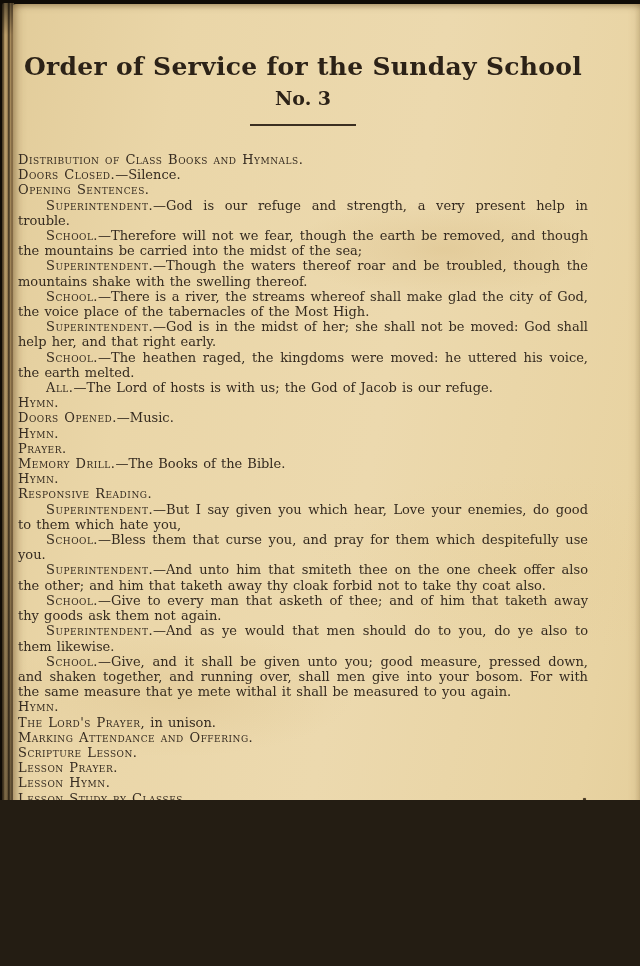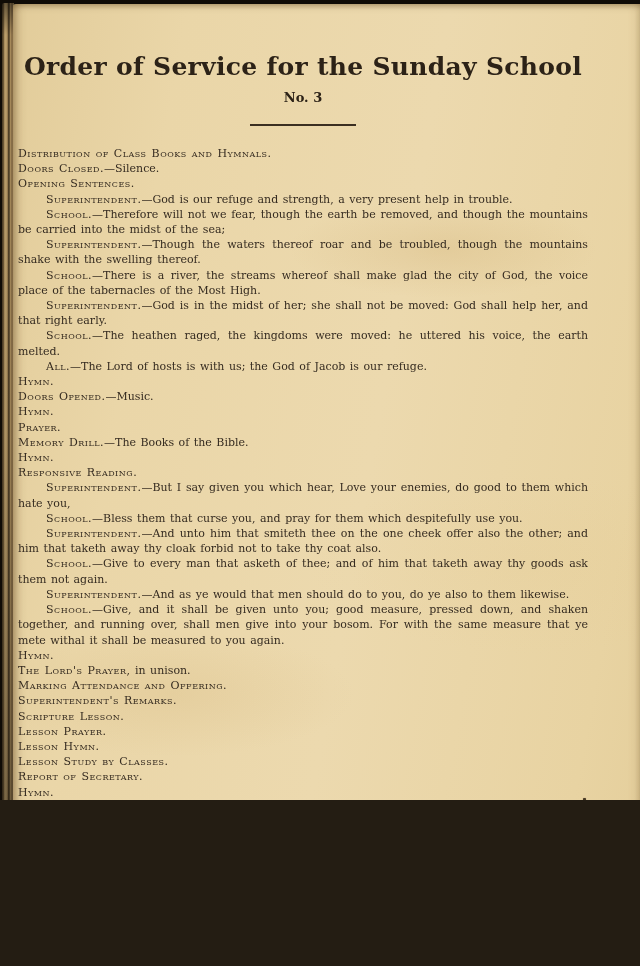--- a/index.html
+++ b/index.html
@@ -51,33 +51,33 @@
     text-align: center;
     font-size: 25px;
     line-height: 29px;
     font-weight: 700;
     letter-spacing: .3px;
     color: #2c2217;
   }
   .subtitle {
     margin: 6px 0 0;
     text-align: center;
-    font-size: 13px;
+    font-size: 19px;
     line-height: 22px;
     font-weight: 700;
     color: #2c2217;
   }
   .divider {
     width: 106px; height: 2px;
     margin: 15px auto 0;
     background: #3b2f21;
   }
   .order-list {
-    margin-top: 20px;
-    font-size: 11px;
+    margin-top: 26px;
+    font-size: 13px;
     line-height: 15.2px;
   }
   p.line {
     margin: 0;
     text-align: justify;
     word-spacing: 1px;
   }
   p.line.indent { text-indent: 28px; }
   .sc {
     font-variant-caps: small-caps;
@@ -156,21 +156,20 @@
   <p class="line indent"><span class="sc">Superintendent.</span><span class="rest">—And as ye would that men should do to you, do ye also to them likewise.</span></p>
 
   <p class="line indent"><span class="sc">School.</span><span class="rest">—Give, and it shall be given unto you; good measure, pressed down, and shaken together, and running over, shall men give into your bosom.  For with the same measure that ye mete withal it shall be measured to you again.</span></p>
 
   <p class="line"><span class="sc">Hymn.</span><span class="rest"></span></p>
 
   <p class="line"><span class="sc">The Lord's Prayer,</span><span class="rest"> in unison.</span></p>
 
   <p class="line"><span class="sc">Marking Attendance and Offering.</span><span class="rest"></span></p>
 
-  <p class="line"><span class="sc">Superintendent's Remarks.</span><span class="rest"></span></p>
 
   <p class="line"><span class="sc">Scripture Lesson.</span><span class="rest"></span></p>
 
   <p class="line"><span class="sc">Lesson Prayer.</span><span class="rest"></span></p>
 
   <p class="line"><span class="sc">Lesson Hymn.</span><span class="rest"></span></p>
 
   <p class="line"><span class="sc">Lesson Study by Classes.</span><span class="rest"></span></p>
 
   <p class="line"><span class="sc">Report of Secretary.</span><span class="rest"></span></p>

